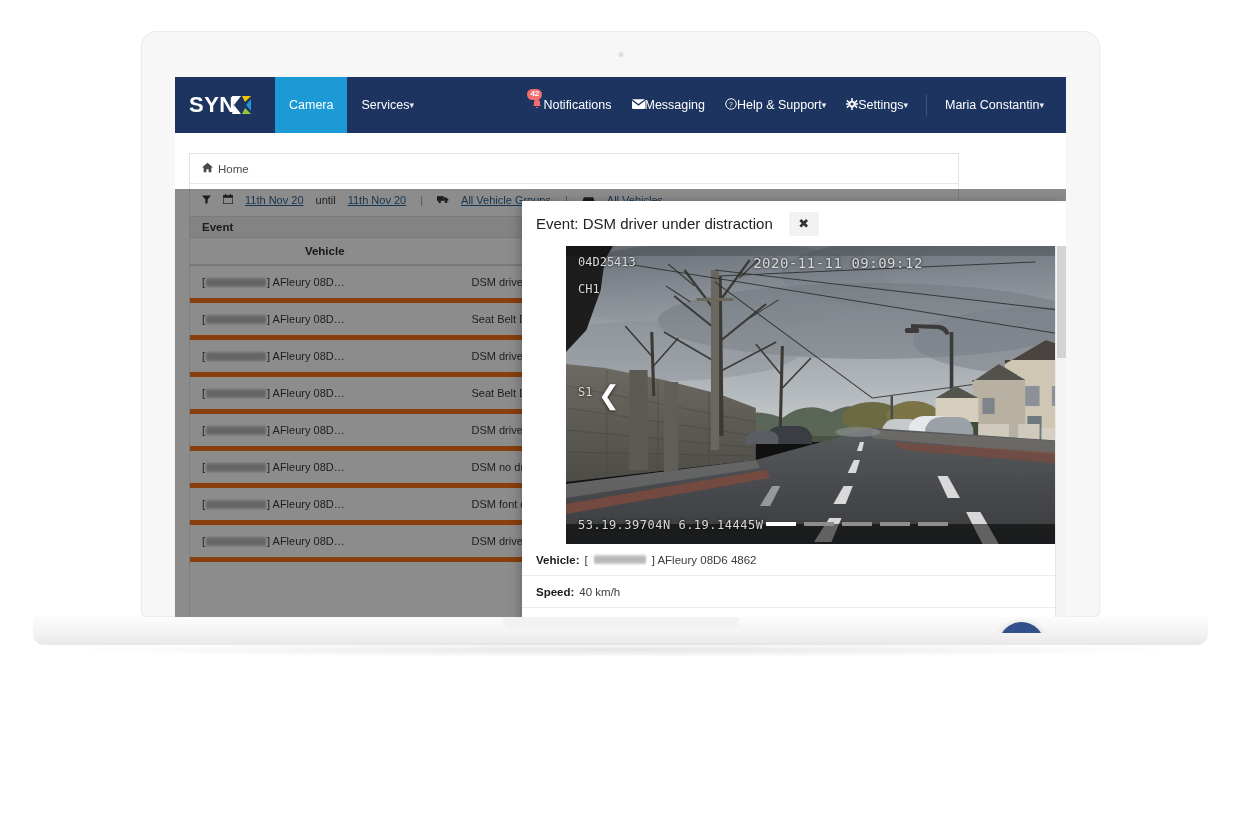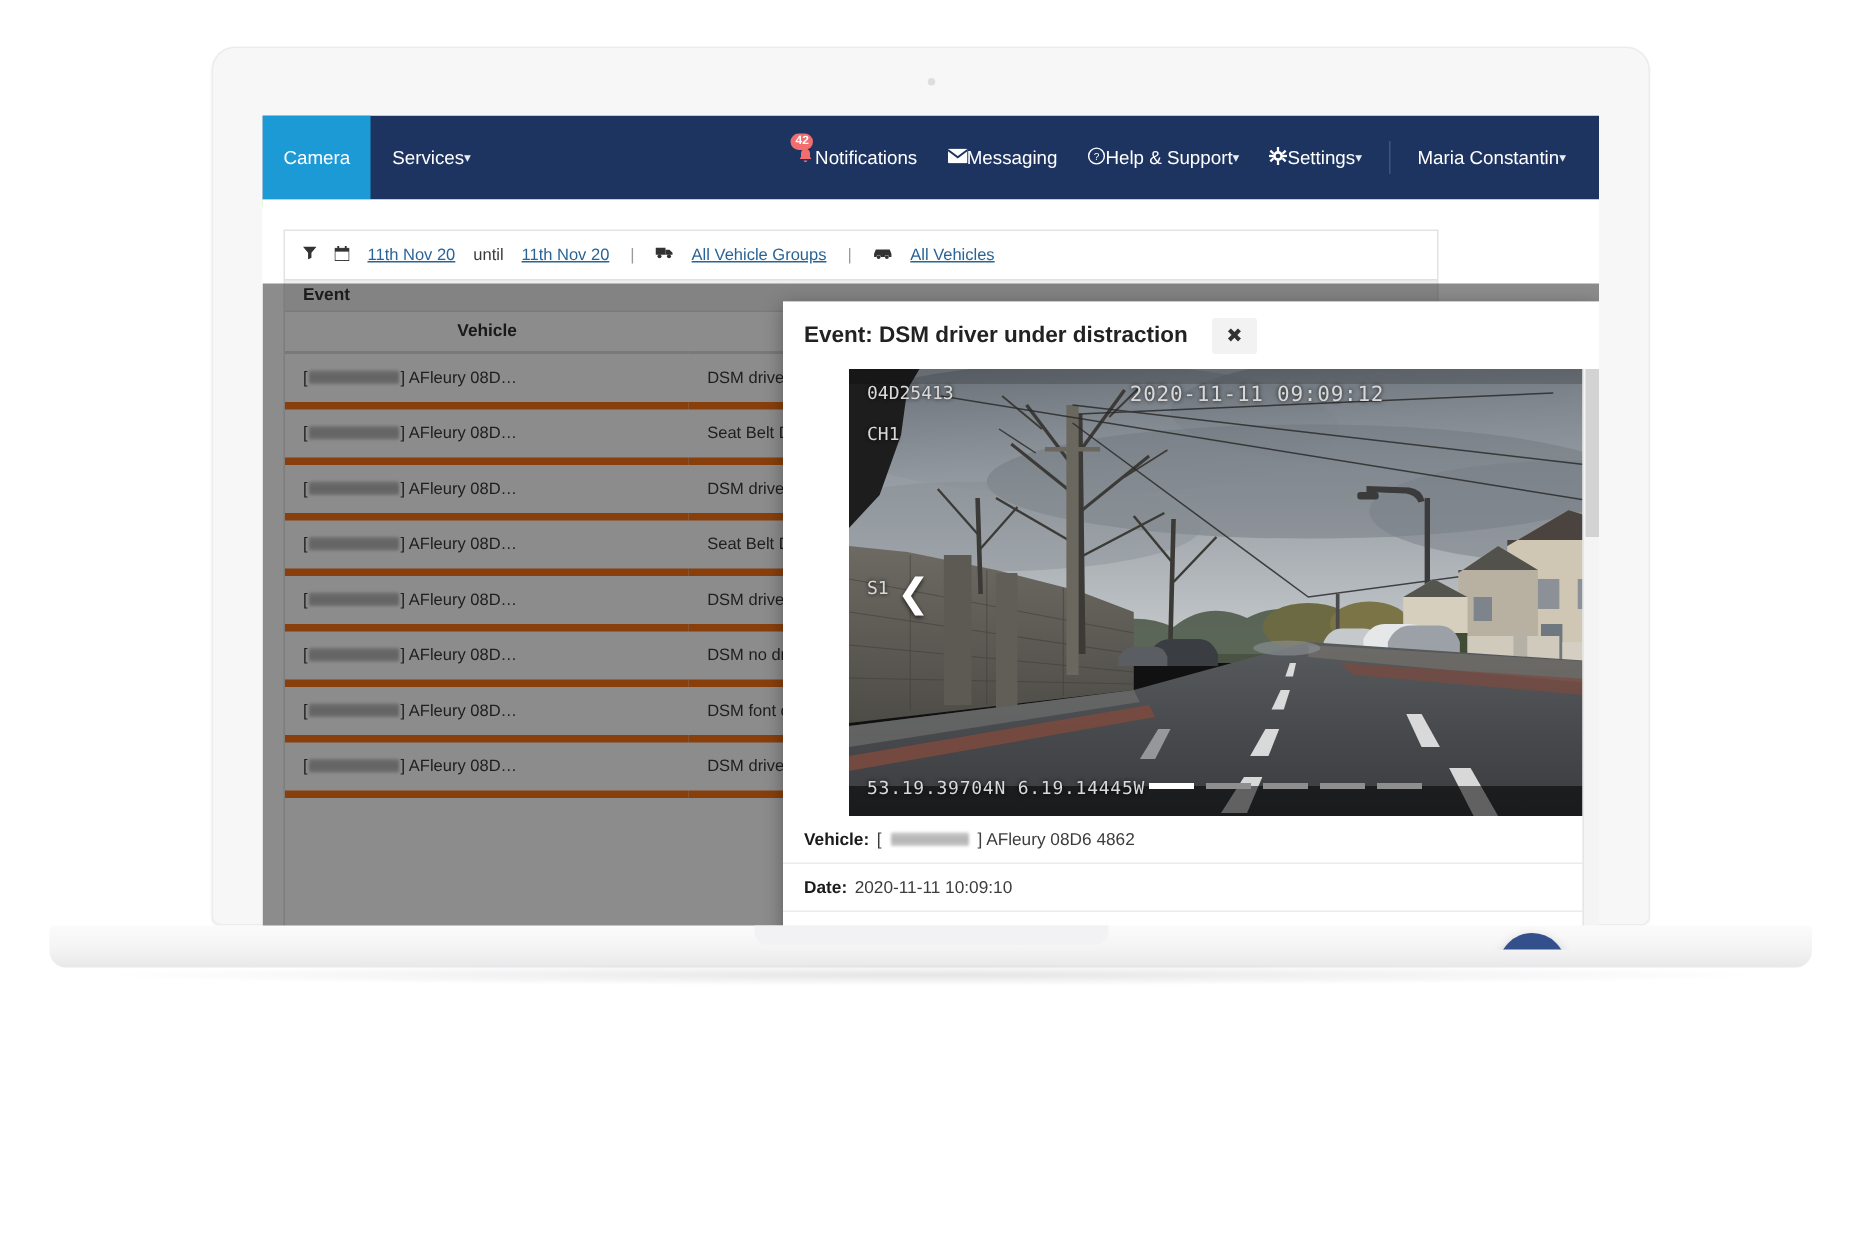--- a/index.html
+++ b/index.html
@@ -138,21 +138,21 @@
   
   #modal {
     position: absolute; left: 347px; top: 68px; width: 544px; height: 488px;
     background:#ffffff; box-shadow: 0 3px 12px rgba(0,0,0,.35);
     display:flex; flex-direction:column; overflow:hidden;
   }
   #modal-header {
     height: 45px; display:flex; align-items:center; gap:16px;
     padding: 0 14px; background:#ffffff; flex: 0 0 auto;
   }
-  #modal-title { font-size: 15px; color:#222222; font-weight: bold; }
+  #modal-title { font-size: 15px; color:#222222; font-weight: normal; }
   #modal-close {
     width: 30px; height: 24px; background:#f2f2f2; border:none; cursor:pointer;
     font-size: 13px; color:#333; line-height:1; border-radius:2px;
   }
   #modal-scroll { flex:1 1 auto; overflow:hidden; position:relative; }
 
   
   #video-frame { position:relative; width: 100%; height: 298px; background:#111; overflow:hidden;margin-left:44px; }
   #video-scene { position:absolute; inset:0; }
   .ov { position:absolute; color:#d9d9d9; font-family:"DejaVu Sans Mono", monospace; text-shadow: 0 0 3px rgba(0,0,0,.85); }
@@ -200,20 +200,32 @@
 <body>
 
 <div id="laptop-mockup">
   <div id="laptop-lid">
     <div id="laptop-camera"></div>
 
     <div id="laptop-screen">
       <div id="app">
 
         <div id="topnav">
+          <div id="logo-area">
+            <span class="logo-text">SYN</span>
+              <span class="logo-x">
+              <svg width="20" height="22" viewBox="0 0 20 22" aria-hidden="true">
+                <polygon points="0,2 9,2 2,11" fill="#ffffff"></polygon>
+                <polygon points="0,20 9,20 2,11" fill="#ffffff"></polygon>
+                <polygon points="10,2 19,2 13,8" fill="#f2c500"></polygon>
+                <polygon points="10,20 19,20 13,14" fill="#98c93c"></polygon>
+                <polygon points="19,5 19,17 14,11" fill="#1c9ad6"></polygon>
+              </svg>
+            </span>
+          </div>
 
           <div class="nav-tab active">
             <span>Camera</span>
           </div>
           <div class="nav-tab">
             <span>Services</span>
             <span class="caret">▾</span>
           </div>
 
           <div id="nav-right">
@@ -274,20 +286,28 @@
             <div class="nav-link">
               <span>Maria Constantin</span>
               <span class="caret">▾</span>
             </div>
           </div>
         </div>
 
         <div id="page-body">
           <div id="content-card">
 
+            <div id="breadcrumb">
+              <span>
+                <svg width="11" height="11" viewBox="0 0 16 16" aria-hidden="true">
+                  <path d="M8 1L0 8h2.4v7h4v-4.4h3.2V15h4V8H16z" fill="#4a4a4a"></path>
+                </svg>
+              </span>
+              <span>Home</span>
+            </div>
 
             <div id="filterbar">
               <span>
                 <svg width="9" height="9" viewBox="0 0 16 16" aria-hidden="true">
                   <path d="M0 1h16l-6 7v6l-4 2V8z" fill="#333"></path>
                 </svg>
               </span>
               <span>
                 <svg width="10" height="10" viewBox="0 0 16 16" aria-hidden="true">
                   <rect x="0.5" y="2.5" width="15" height="13" fill="none" stroke="#333"></rect>
@@ -550,24 +570,20 @@
               </div>
 
               <div id="details-list">
                   <div class="detail-row">
                     <b>Vehicle:</b>
                     <span>[</span>
                     <span class="redact"></span>
                     <span>] AFleury 08D6 4862</span>
                   </div>
                   <div class="detail-row">
-                    <b>Date:</b>
-                    <span>2020-11-11 10:09:10</span>
-                  </div>
-                  <div class="detail-row">
                     <b>Speed:</b>
                     <span>40 km/h</span>
                   </div>
                 </div>
 
               <div id="modal-scrollbar">
                 <span class="arrow-up">▲</span>
                 <div class="thumb"></div>
 
               </div>

